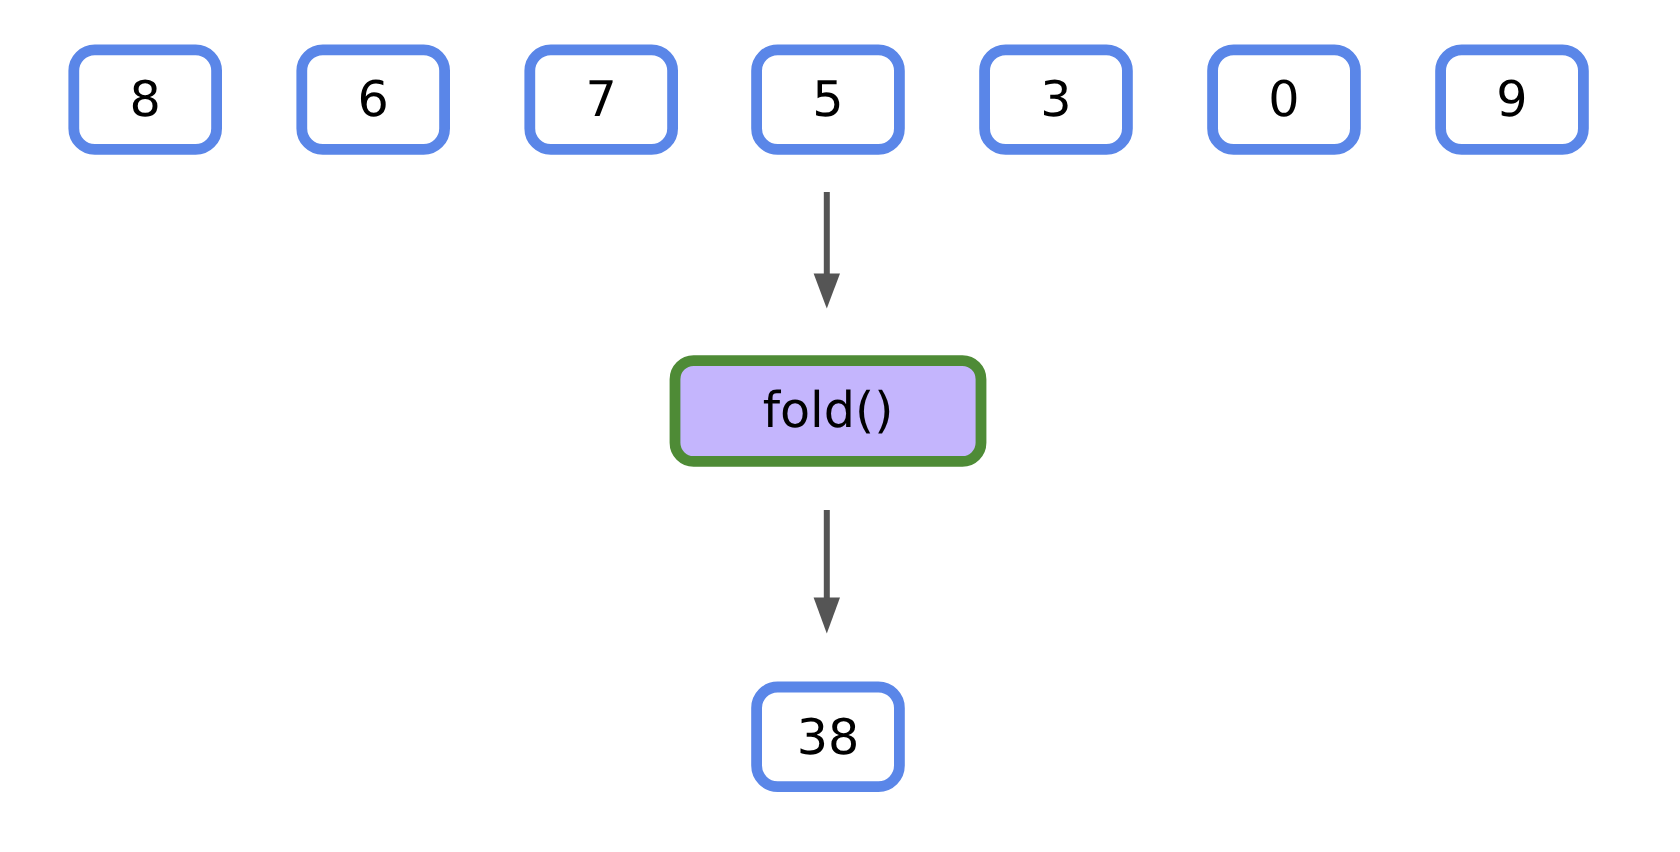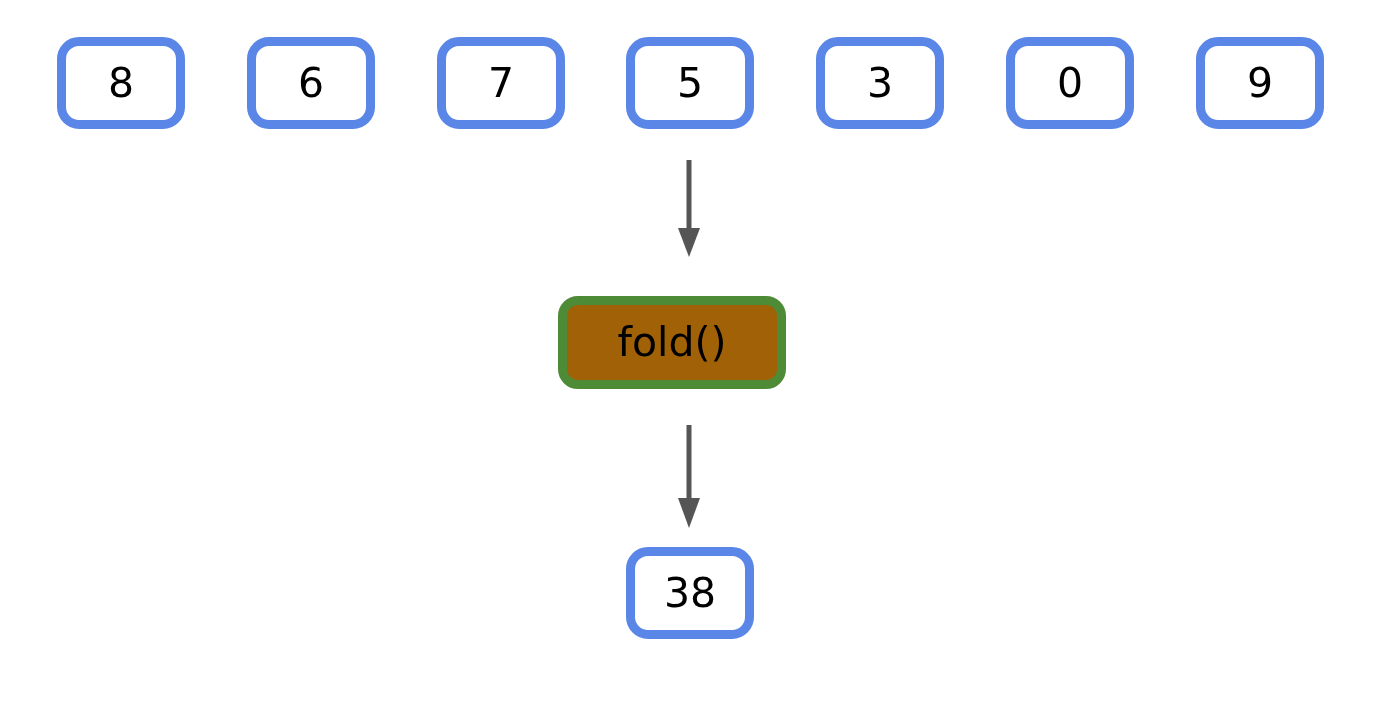--- a/index.html
+++ b/index.html
@@ -48,34 +48,34 @@
   .box-i1 { left: 247px; }
   .box-i2 { left: 437px; }
   .box-i3 { left: 626px; }
   .box-i4 { left: 816px; }
   .box-i5 { left: 1006px; }
   .box-i6 { left: 1196px; }
 
   
   .result-box {
     left: 626px;
-    top: 547px;
+    top: 568px;
   }
 
   
   .op-node {
     position: absolute;
     box-sizing: border-box;
     left: 558px;
     top: 296px;
-    width: 228px;
+    width: 264px;
     height: 93px;
     border: 9px solid #4e8b36;
     border-radius: 20px;
-    background: #a16207;
+    background: #c4b5fd;
     display: flex;
     align-items: center;
     justify-content: center;
   }
   .op-node .op-label {
     font-size: 41px;
     line-height: 1;
     color: #000000;
     user-select: none;
   }

